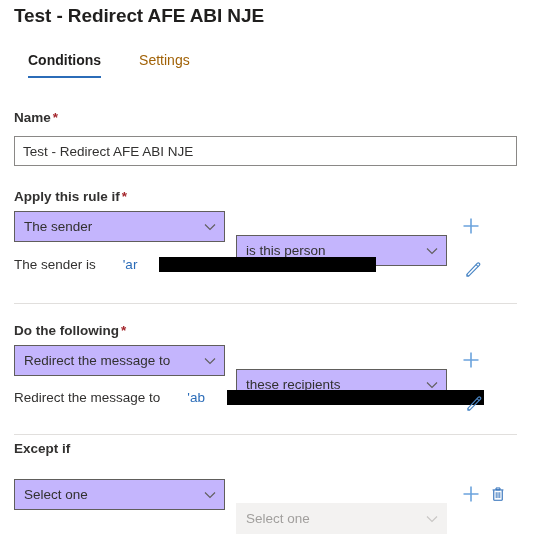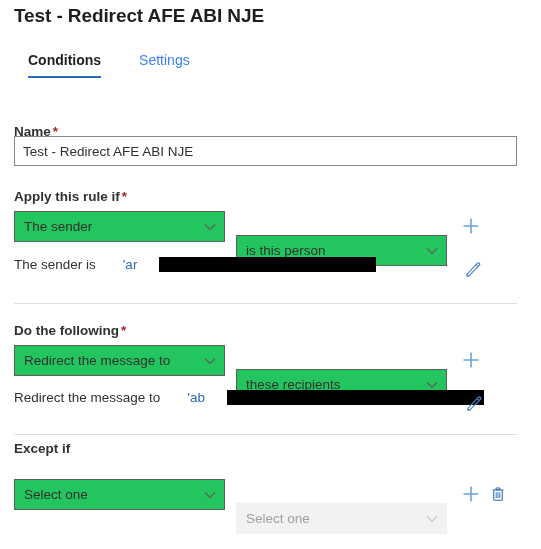--- a/index.html
+++ b/index.html
@@ -39,21 +39,21 @@
   .tabs {
     position: absolute;
     left: 28px;
     top: 52px;
     display: flex;
     align-items: flex-start;
   }
   .tab {
     position: relative;
     font-size: 14px;
-    color: #3b82f6;
+    color: #a16207;
     padding: 0 0 10px 0;
     margin-right: 38px;
     cursor: pointer;
     white-space: nowrap;
   }
   .tab.active {
     font-weight: bold;
     color: #201f1e;
   }
   .tab.active::after {
@@ -95,21 +95,21 @@
     padding: 0 8px;
     outline: none;
   }
 
   
   .dropdown {
     position: absolute;
     box-sizing: border-box;
     height: 31px;
     border: 1px solid #605e5c;
-    background: #22c55e;
+    background: #c4b5fd;
     display: flex;
     align-items: center;
     justify-content: space-between;
     padding: 0 8px 0 9px;
     font-size: 13.5px;
     color: #323130;
     cursor: pointer;
     user-select: none;
   }
   .dropdown .dd-text {
@@ -193,21 +193,21 @@
 
   <div class="tabs">
     <div class="tab active">
       <span>Conditions</span>
     </div>
     <div class="tab">
       <span>Settings</span>
     </div>
   </div>
 
-  <div class="field-label" style="top:124px;">
+  <div class="field-label" style="top:110px;">
     <span>Name</span><span class="req">*</span>
   </div>
   <input class="text-input" style="top: 136px;" type="text" value="Test - Redirect AFE ABI NJE">
 
   <div class="field-label" style="top:189px;">
     <span>Apply this rule if</span><span class="req">*</span>
   </div>
 
   <div class="dropdown dd-left" style="top:211px;">
     <span class="dd-text">The sender</span>

